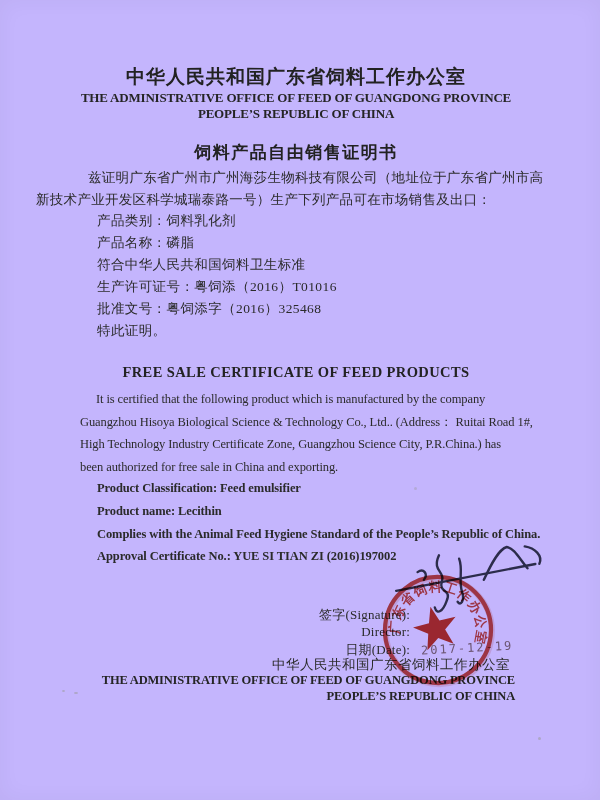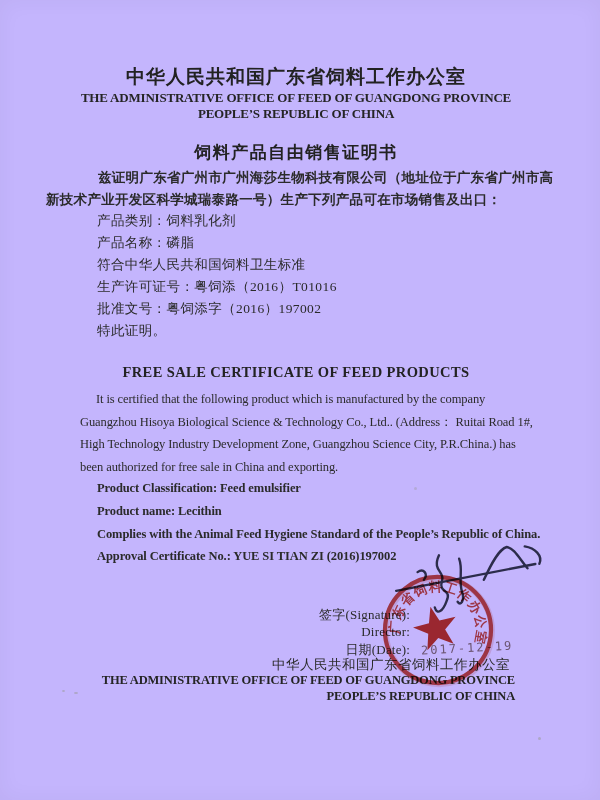--- a/index.html
+++ b/index.html
@@ -7,21 +7,21 @@
     position:relative;width:600px;height:800px;margin:0 auto;
     background:#c4b5fd;overflow:hidden;color:#2b2b2b;
     font-family:"Liberation Serif","DejaVu Serif",serif;
     box-shadow:inset 0 0 22px rgba(0,0,0,0.045);
   }
   .abs{position:absolute;}
   .ctr{left:8px;width:576px;text-align:center;}
   .title-cn{top:64px;font-size:19px;font-weight:bold;letter-spacing:1px;color:#222;}
   .title-en{top:90px;font-size:13px;font-weight:bold;line-height:16px;letter-spacing:-0.2px;color:#252525;}
   .cert-title{top:141px;font-size:17px;font-weight:bold;letter-spacing:1.5px;color:#222;}
-  .intro{top:167px;left:46px;width:508px;font-size:13.5px;line-height:21.5px;letter-spacing:0.3px;font-weight:bold;}
+  .intro{top:167px;left:36px;width:508px;font-size:13.5px;line-height:21.5px;letter-spacing:0.3px;}
   .intro .ind{text-indent:52px;}
   .cn-items{top:213px;left:97px;font-size:13.5px;letter-spacing:0.4px;}
   .cn-items div{height:22px;line-height:15px;}
   .en-title{top:364px;font-size:14.5px;font-weight:bold;letter-spacing:0.4px;color:#232323;}
   .en-body{top:388px;left:80px;width:480px;font-size:12.5px;line-height:22.6px;letter-spacing:-0.1px;}
   .en-body .ind{text-indent:16px;}
   .en-items{top:477px;left:97px;font-size:12.5px;line-height:22.8px;letter-spacing:-0.1px;font-weight:bold;}
   .sig-label{right:190px;font-size:13px;letter-spacing:0.2px;text-align:right;}
   .office-cn-bottom{top:656px;right:90px;font-size:13.5px;letter-spacing:0.5px;}
   .office-en-bottom{right:85px;font-size:12.5px;font-weight:bold;letter-spacing:-0.2px;color:#252525;}
@@ -50,30 +50,30 @@
   <div class="abs intro">
     <div class="ind">兹证明广东省广州市广州海莎生物科技有限公司（地址位于广东省广州市高</div>
     <div>新技术产业开发区科学城瑞泰路一号）生产下列产品可在市场销售及出口：</div>
   </div>
 
   <div class="abs cn-items">
     <div>产品类别：饲料乳化剂</div>
     <div>产品名称：磷脂</div>
     <div>符合中华人民共和国饲料卫生标准</div>
     <div>生产许可证号：粤饲添（2016）T01016</div>
-    <div>批准文号：粤饲添字（2016）197002</div>
+    <div>批准文号：粤饲添字（2016）325468</div>
     <div>特此证明。</div>
   </div>
 
   <div class="abs ctr en-title">FREE SALE CERTIFICATE OF FEED PRODUCTS</div>
 
   <div class="abs en-body">
     <div class="ind">It is certified that the following product which is manufactured by the company</div>
     <div>Guangzhou Hisoya Biological Science &amp; Technology Co., Ltd.. (Address： Ruitai Road 1#,</div>
-    <div>High Technology Industry Development Zone, Guangzhou Science City, P.R.China.) has</div>
+    <div>High Technology Industry Certificate Zone, Guangzhou Science City, P.R.China.) has</div>
     <div>been authorized for free sale in China and exporting.</div>
   </div>
 
   <div class="abs en-items">
     <div>Product Classification: Feed emulsifier</div>
     <div>Product name: Lecithin</div>
     <div>Complies with the Animal Feed Hygiene Standard of the People’s Republic of China.</div>
     <div>Approval Certificate No.: YUE SI TIAN ZI (2016)197002</div>
   </div>
 

